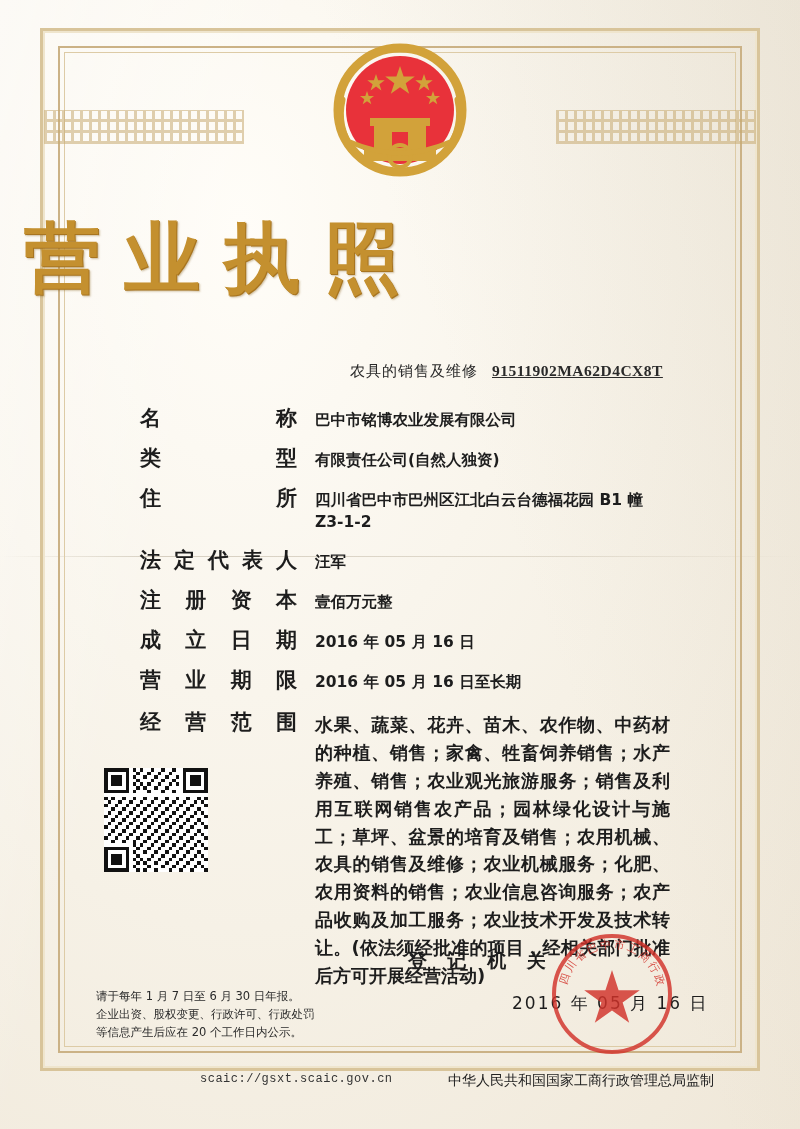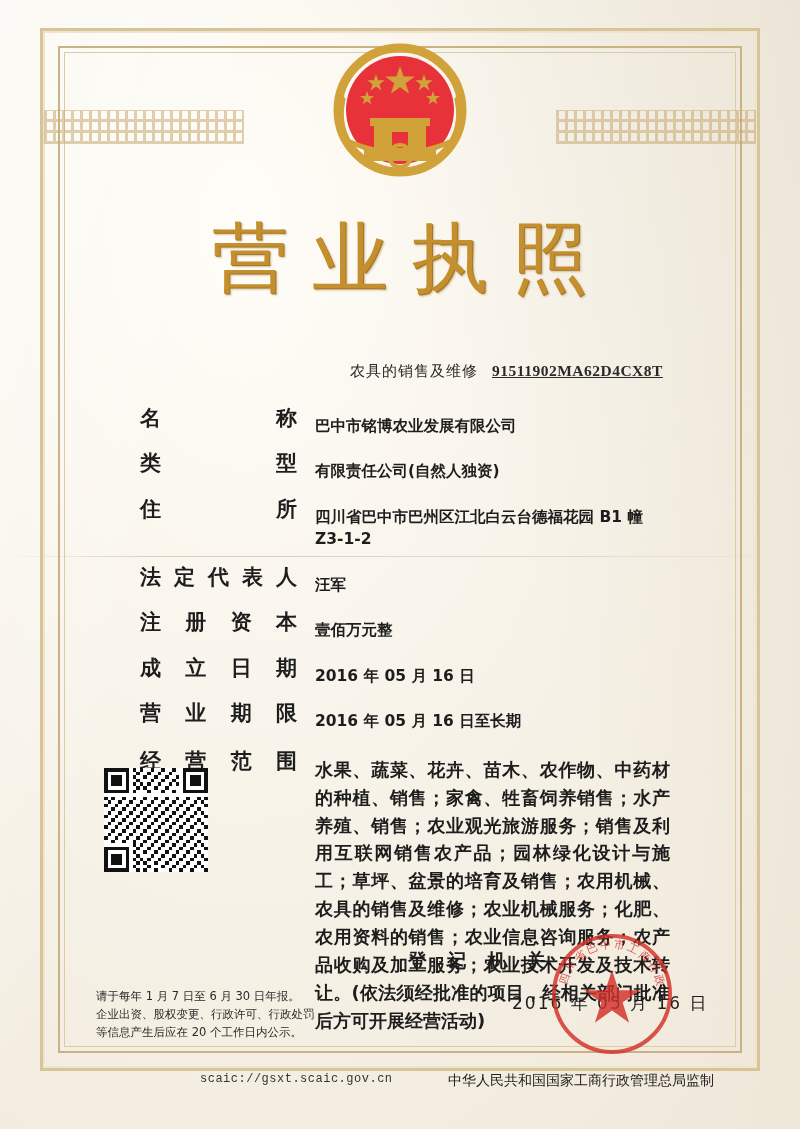--- a/index.html
+++ b/index.html
@@ -75,23 +75,23 @@
     top: 38px;
     width: 160px;
     height: 150px;
   }
 
   
   .title {
     position: absolute;
     top: 208px;
     left: 0; right: 0;
-    text-align: center;
-    font-family: "DejaVu Sans", "Liberation Sans", sans-serif;
-    font-weight: normal;
+    text-align: left;
+    font-family: "DejaVu Sans", "Liberation Sans", sans-serif;
+    font-weight: bold;
     font-size: 76px;
     letter-spacing: 24px;
     text-indent: 24px;
     color: #c4902f;
     text-shadow:
       1px 1px 0 #a87520,
       2px 2px 2px rgba(120,80,10,0.35);
   }
 
   
@@ -139,21 +139,20 @@
     box-sizing: border-box;
   }
   .row .lab span { display: inline-block; }
   .row .val {
     font-family: "DejaVu Sans", "Liberation Sans", sans-serif;
     font-weight: bold;
     font-size: 15.5px;
     color: #1d1d1d;
     padding-top: 5px;
     line-height: 1.45;
-    margin-top: 6px;
   }
   .row.scope .val {
     font-size: 18px;
     line-height: 1.55;
     width: 360px;
     text-align: justify;
   }
   .row.scope { margin-bottom: 4px; }
   .row.scope .lab { padding-top: 2px; }
 

